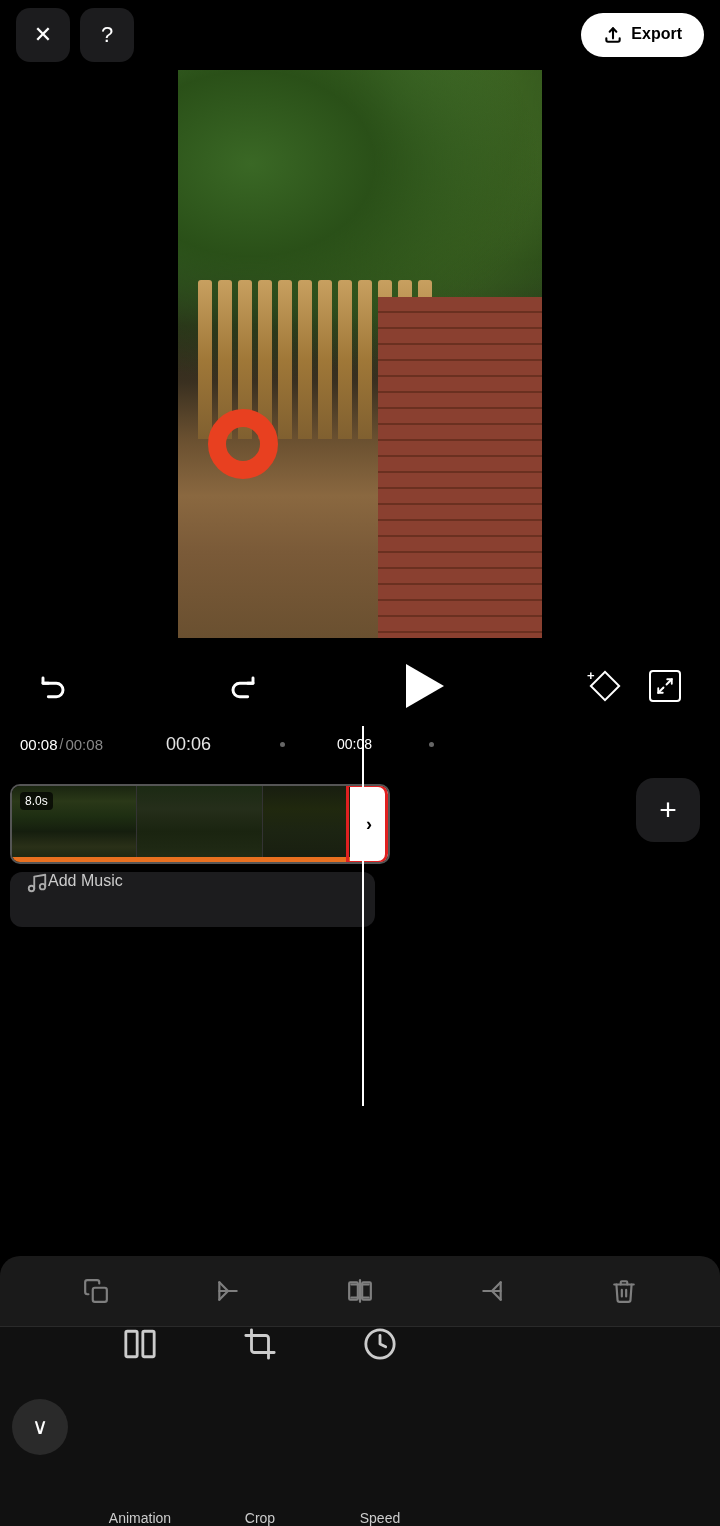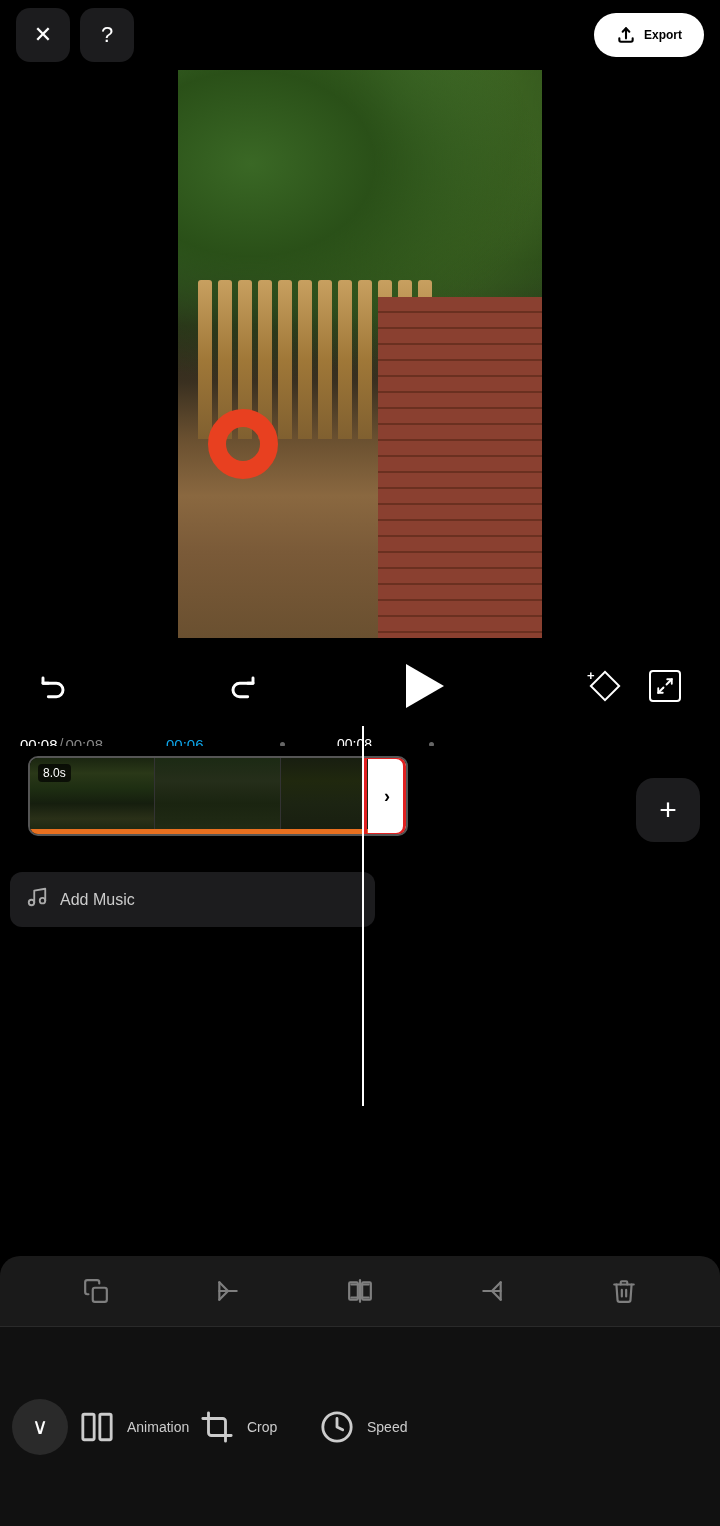--- a/index.html
+++ b/index.html
@@ -41,25 +41,24 @@
       cursor: pointer;
       color: #fff;
       font-size: 22px;
     }
     .export-btn {
       background: #fff;
       color: #000;
       border: none;
       border-radius: 24px;
       padding: 12px 22px;
-      font-size: 12px;
+      font-size: 16px;
       font-weight: 600;
       cursor: pointer;
       display: flex;
-      align-items: center;
       gap: 8px;
     }
 
     
     .video-preview {
       position: absolute;
       top: 70px;
       left: 178px;
       width: 364px;
       height: 568px;
@@ -212,41 +211,40 @@
     .ts-current {
       font-size: 15px;
       color: #fff;
       font-variant-numeric: tabular-nums;
     }
     .ts-separator { color: #888; font-size: 14px; margin: 0 2px; }
     .ts-total { font-size: 15px; color: #888; font-variant-numeric: tabular-nums; }
     .ts-mid {
       position: absolute;
       left: 166px;
-      font-size: 15px;
-      color: #0ea5e9;
+      font-size: 18px;
+      color: #e5e5e5;
     }
     .ts-right {
       position: absolute;
       right: 348px;
       font-size: 14px;
       color: #fff;
     }
     .ts-dot1 { position: absolute; left: 280px; width: 5px; height: 5px; border-radius: 50%; background: #666; }
     .ts-dot2 { position: absolute; right: 286px; width: 5px; height: 5px; border-radius: 50%; background: #666; }
 
     
     .timeline-area {
       position: absolute;
-      top: 746px;
+      top: 774px;
       left: 0; right: 0;
       height: 130px;
       background: #000;
       padding: 10px 0 0 10px;
-      margin-left: 18px;
     }
     .video-track {
       position: relative;
       height: 80px;
       width: 380px;
       border-radius: 10px;
       overflow: hidden;
       border: 2px solid #555;
     }
     .track-duration-badge {
@@ -363,22 +361,21 @@
     
     .add-music {
       position: absolute;
       top: 872px;
       left: 10px;
       width: 365px;
       height: 55px;
       background: #1c1c1e;
       border-radius: 12px;
       display: flex;
-      align-items: center;
-      gap: 12px;
+      gap: 0;
       padding: 0 16px;
       cursor: pointer;
     }
     .music-icon {
       font-size: 20px;
       color: #aaa;
     }
     .add-music-label {
       font-size: 16px;
       color: #ccc;
@@ -445,24 +442,24 @@
     .nav-items {
       display: flex;
       flex: 1;
       height: 100%;
       overflow-x: auto;
       scrollbar-width: none;
     }
     .nav-items::-webkit-scrollbar { display: none; }
     .nav-item {
       display: flex;
-      flex-direction: row;
-      align-items: center;
-      justify-content: flex-start;
-      gap: 13px;
+      flex-direction: column;
+      align-items: center;
+      justify-content: space-between;
+      gap: 1px;
       min-width: 120px;
       height: 100%;
       cursor: pointer;
       flex-shrink: 0;
     }
     .nav-item-icon {
       font-size: 34px;
       color: #ccc;
       display: flex;
       align-items: center;

